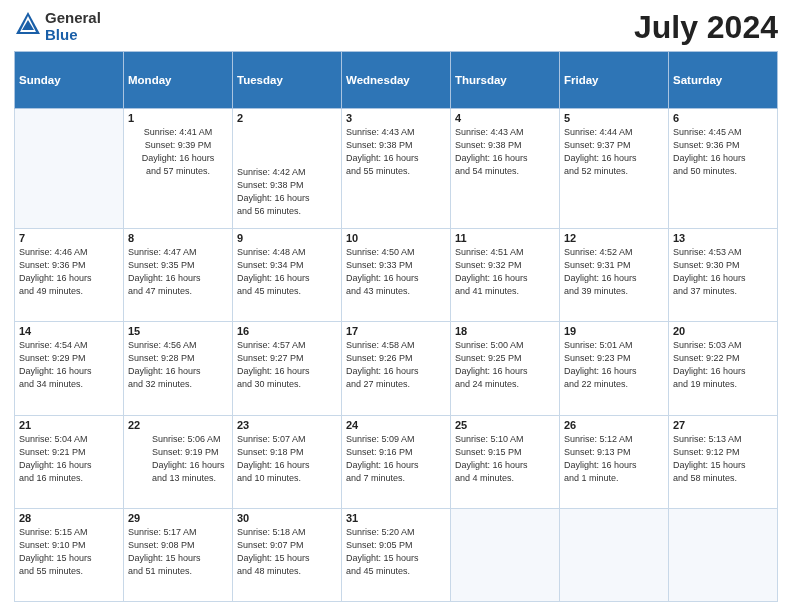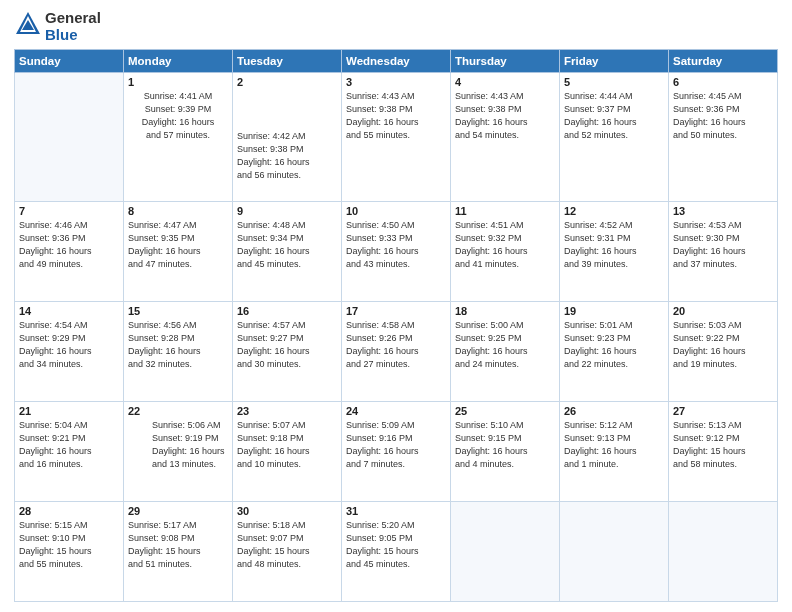--- a/index.html
+++ b/index.html
@@ -64,21 +64,21 @@
       width: 100%;
       border-collapse: collapse;
       flex: 1;
       table-layout: fixed;
     }
     .calendar th {
       background-color: #2e75b6;
       color: #fff;
       font-size: 11.5px;
       font-weight: bold;
-      padding: 5px 4px;
+      padding: 22px 4px;
       text-align: left;
       border: 1px solid #aac4e0;
     }
     .calendar td {
       border: 1px solid #c8d8e8;
       vertical-align: top;
       padding: 3px 4px;
       font-size: 9.5px;
       color: #333;
       background: #fff;
@@ -110,20 +110,21 @@
         <polygon points="14,2 26,24 2,24" fill="#1a5fa8"></polygon>
         <polygon points="14,6 22,22 6,22" fill="#fff"></polygon>
         <polygon points="14,10 20,20 8,20" fill="#1a5fa8"></polygon>
       </svg>
       <div class="logo-text">
         <span class="logo-general">General</span>
         <span class="logo-blue">Blue</span>
       </div>
     </div>
     <div class="title-area">
+      <div class="month-title">July 2024</div>
     </div>
   </div>
 
   <table class="calendar">
     <thead>
       <tr>
       <th>Sunday</th>
           <th>Monday</th>
           <th>Tuesday</th>
           <th>Wednesday</th>

